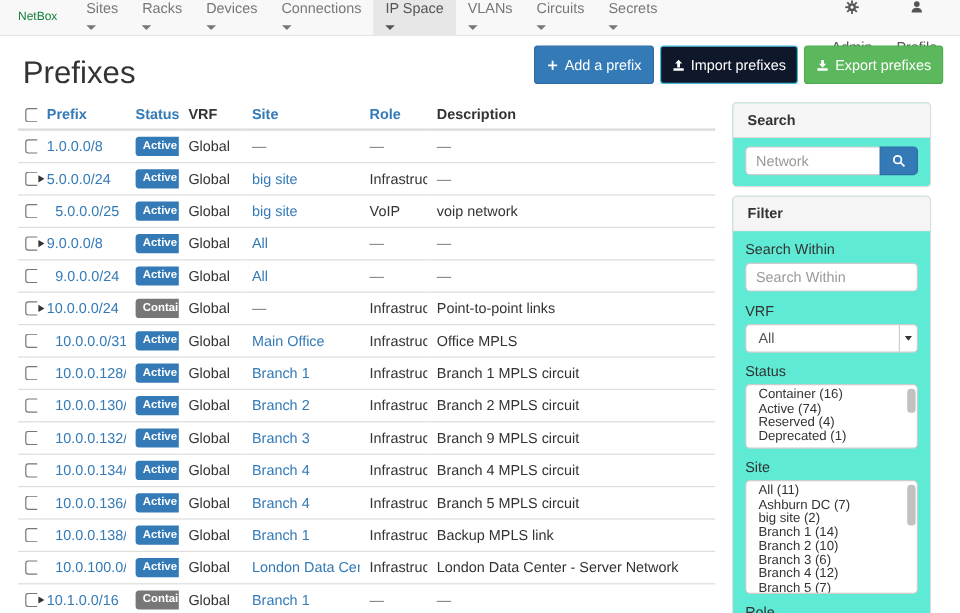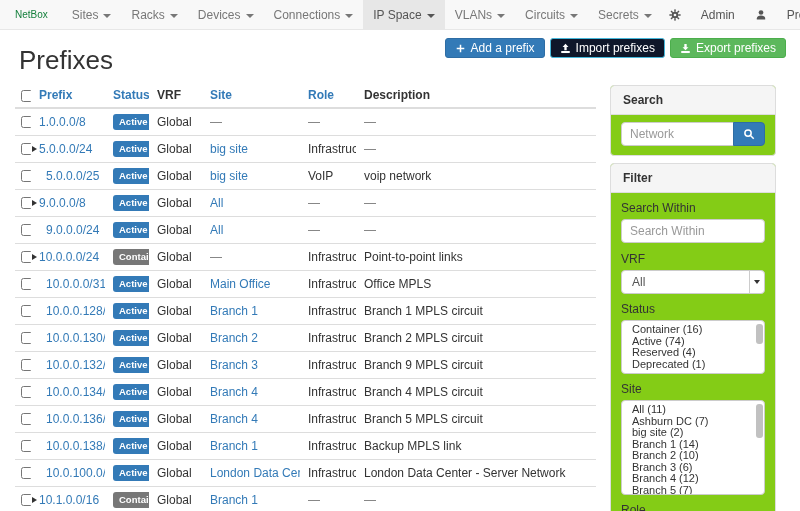--- a/index.html
+++ b/index.html
@@ -4,32 +4,32 @@
 <style>
   * { box-sizing: border-box; margin: 0; padding: 0; }
   html,body { width:800px; height:511px; overflow:hidden; background:#fff;
     font-family:"Liberation Sans","DejaVu Sans",sans-serif; font-size:12px; color:#333; position:relative; }
 
   
   .navbar { height:30px; background:#f8f8f8; border-bottom:1px solid #e7e7e7;
     display:flex; align-items:stretch; padding-right:12px; }
   .brand { font-size:10px; color:#15803d; line-height:29px; padding:0 14px 0 15px; }
   .nav-menu { display:flex; align-items:stretch; }
-  .nav-item { color:#777; display:flex; align-items:center; gap:5px; padding:0 10px; cursor:pointer; white-space:nowrap; }
+  .nav-item { color:#777; display:flex; gap:5px; padding:0 10px; cursor:pointer; white-space:nowrap;flex-direction:column; }
   .nav-item.active { background:#e7e7e7; color:#555; }
   .caret-down { width:0; height:0; border-left:4px solid transparent; border-right:4px solid transparent;
     border-top:4px solid currentColor; margin-top:2px; }
   .nav-right { margin-left:auto; display:flex; align-items:stretch; gap:6px; }
   .nav-right .nav-item { color:#555; padding:0 7px; gap:20px; }
   .icn { display:inline-flex; align-items:center; justify-content:center; }
   .icn svg { width:12px; height:12px; display:block; }
 
   
   .top-buttons { position:absolute; top:38px; right:14px; display:flex; gap:5px; z-index:5; }
-  .btn { display:flex; align-items:center; gap:5px; color:#fff; font-size:12px; height:20px;
+  .btn { display:flex; align-items:center; gap:5px; color:#fff; font-size:12px; height:32px;
     padding:0 9px; border-radius:3px; border:1px solid transparent; cursor:pointer; white-space:nowrap; }
   .btn .icn svg { width:11px; height:11px; }
   .btn-primary { background:#337ab7; border-color:#2e6da4; }
   .btn-info    { background:#0f172a; border-color:#46b8da; }
   .btn-success { background:#5cb85c; border-color:#4cae4c; }
 
   
   .content { display:flex; gap:14px; padding:0 24px 0 15px; }
   .main { flex:1; min-width:0; }
   .main h1 { font-size:26px; font-weight:500; color:#333; padding:16px 0 9px 4px; line-height:28px; }
@@ -44,21 +44,21 @@
   a.lnk { color:#337ab7; text-decoration:none; cursor:pointer; }
   .muted { color:#777; }
   .badge { display:inline-block; color:#fff; font-weight:700; font-size:9.5px; line-height:10px;
     padding:3px 6px; border-radius:3px; }
   .caret-right { display:inline-block; width:0; height:0; border-top:3.5px solid transparent;
     border-bottom:3.5px solid transparent; border-left:5px solid #333; margin:0 2px 1px -7px; vertical-align:middle; }
   .indent { display:inline-block; height:1px; }
   input[type=checkbox] { width:12px; height:12px; margin:0; vertical-align:middle; cursor:pointer; }
 
   
-  .panel { border:1px solid #ddd; border-radius:4px; background:#84cc16; margin-bottom:7px; }
+  .panel { border:1px solid #ddd; border-radius:4px; background:#5eead4; margin-bottom:7px; }
   .panel-heading { background:#f5f5f5; border-bottom:1px solid #ddd; padding:7px 12px;
     font-weight:700; color:#333; border-radius:3px 3px 0 0; }
   .panel-body { padding:7px 10px 9px; }
   .input-group { display:flex;align-items:center; }
   .form-input { width:100%; height:24px; border:1px solid #ccc; border-radius:4px; padding:0 8px;
     font-size:12px; color:#555; font-family:inherit; outline:none; }
   .form-input::placeholder { color:#999; }
   .input-group .form-input { border-radius:4px 0 0 4px; flex:1; min-width:0; }
   .search-btn { width:32px; height:24px; background:#337ab7; border:1px solid #2e6da4; color:#fff;
     border-radius:0 4px 4px 0; display:flex; align-items:center; justify-content:center; cursor:pointer; margin-left:-1px; }

